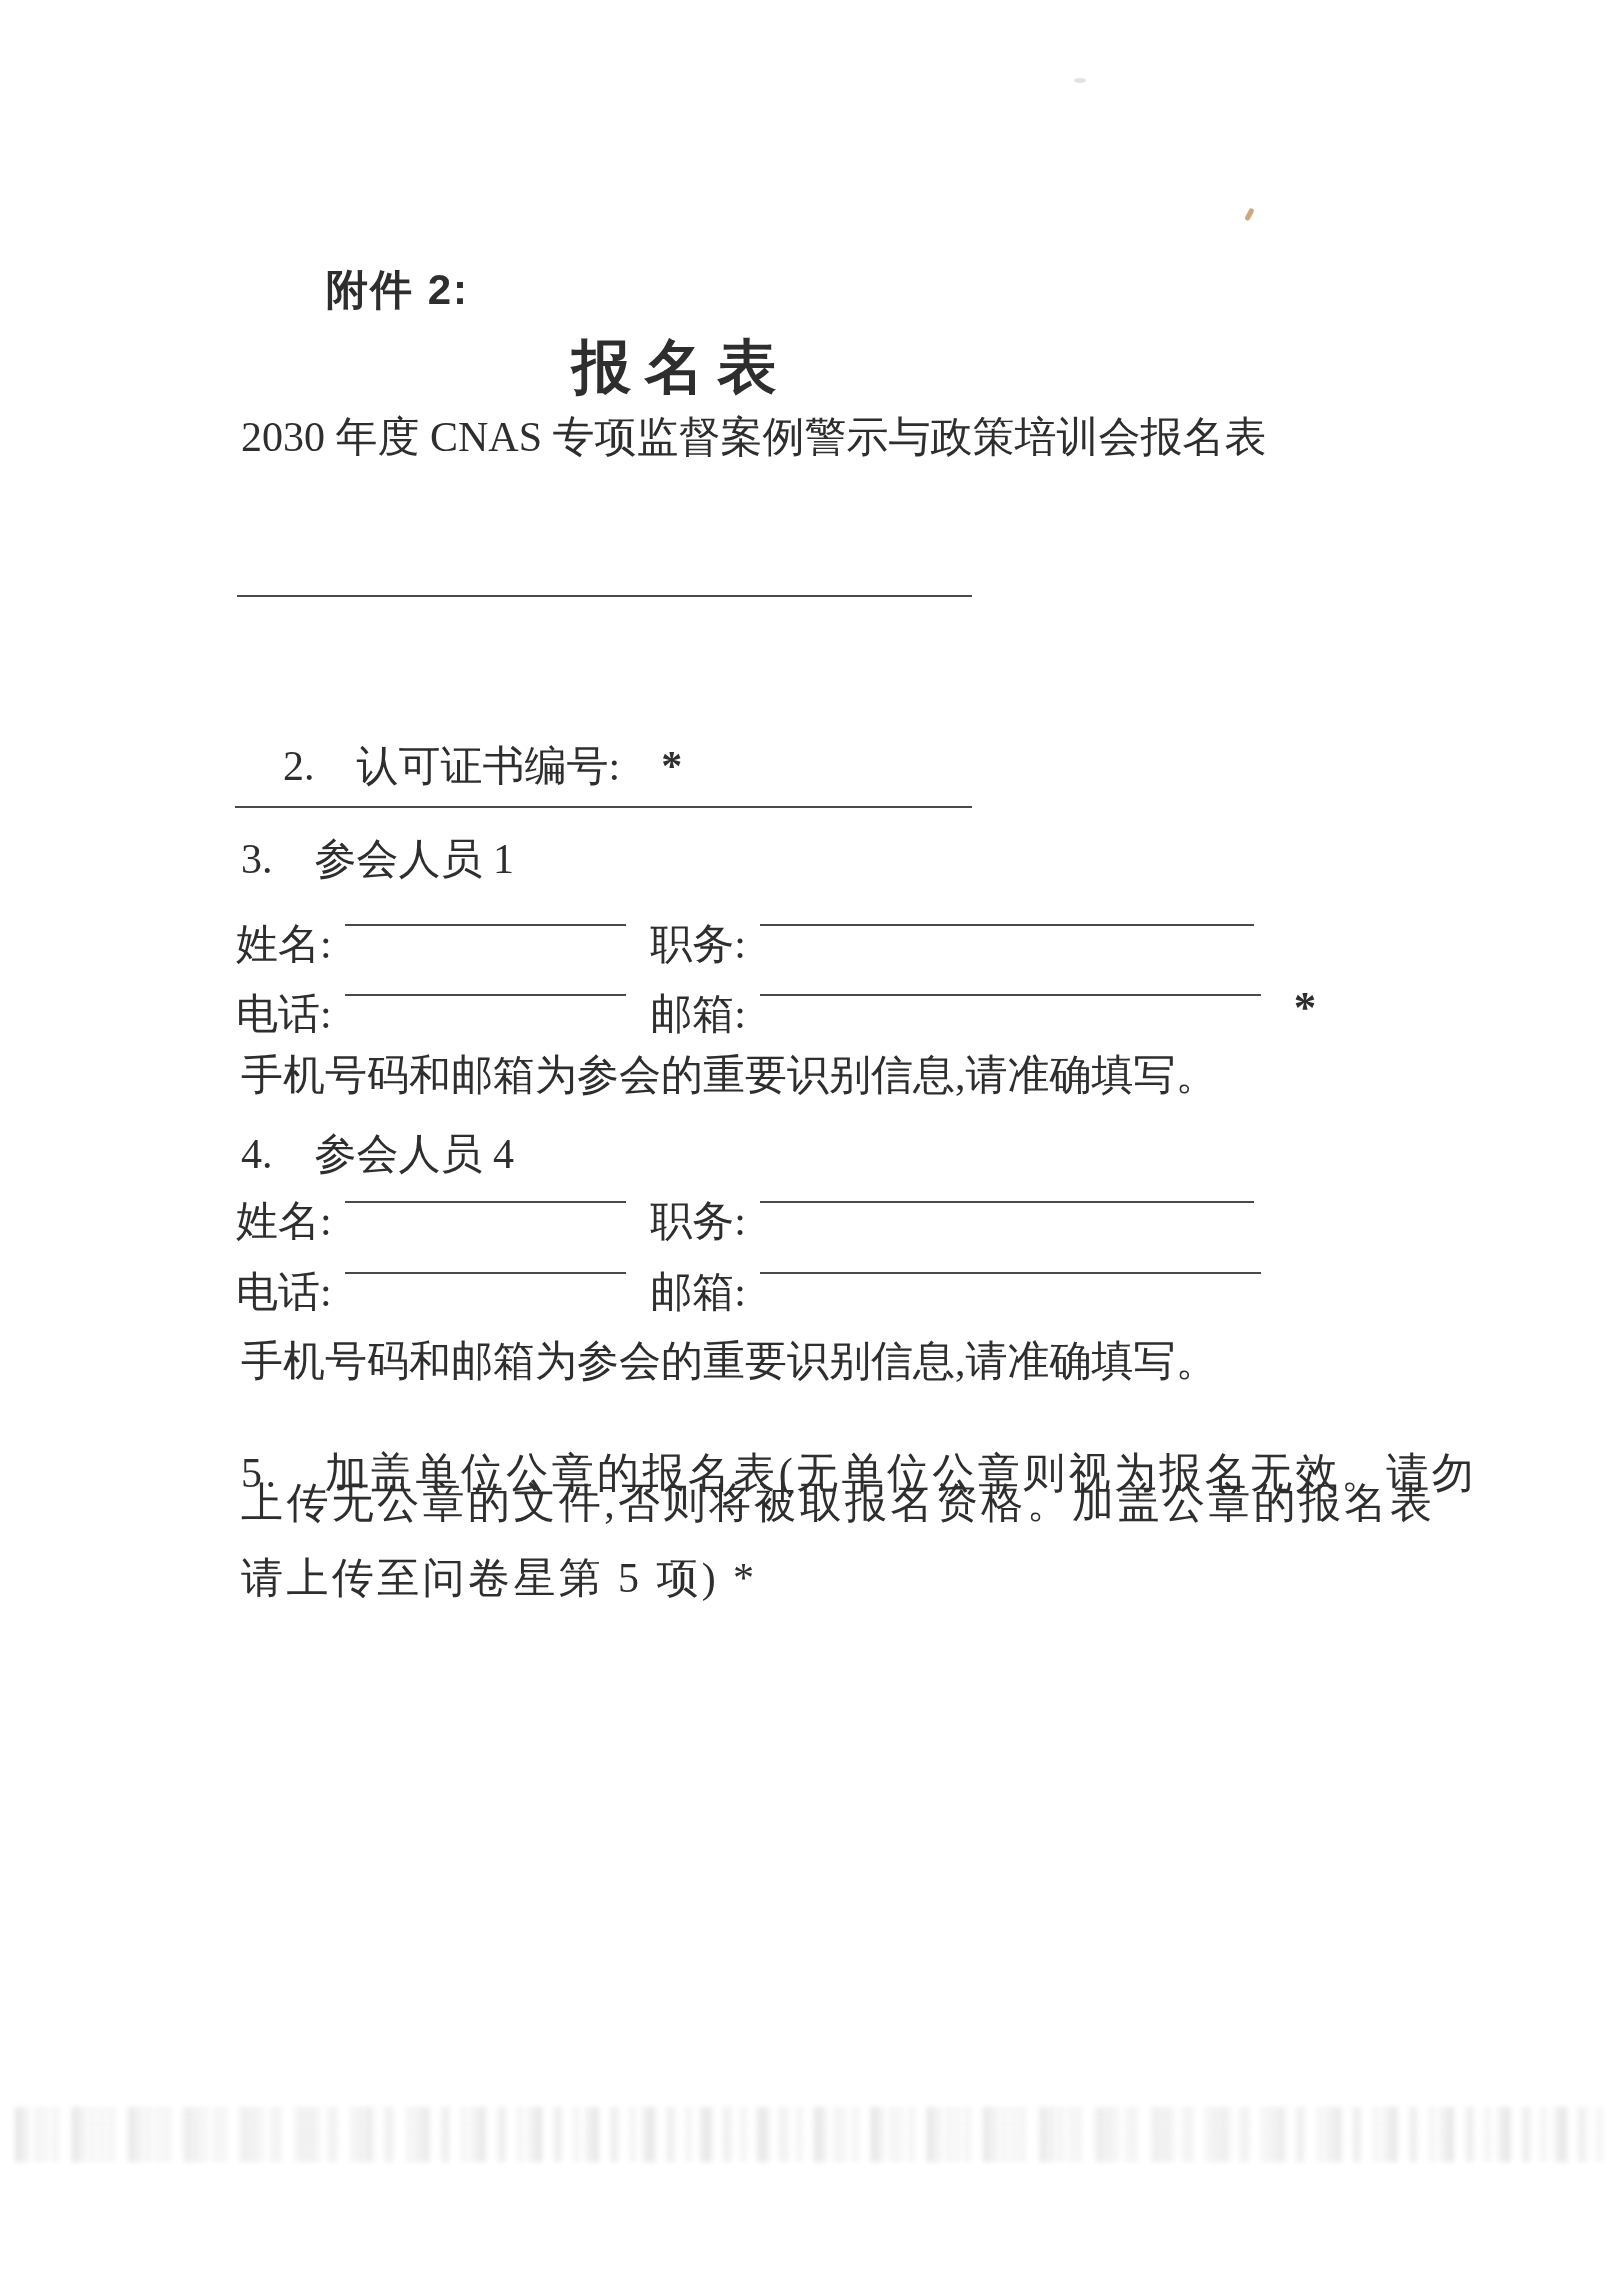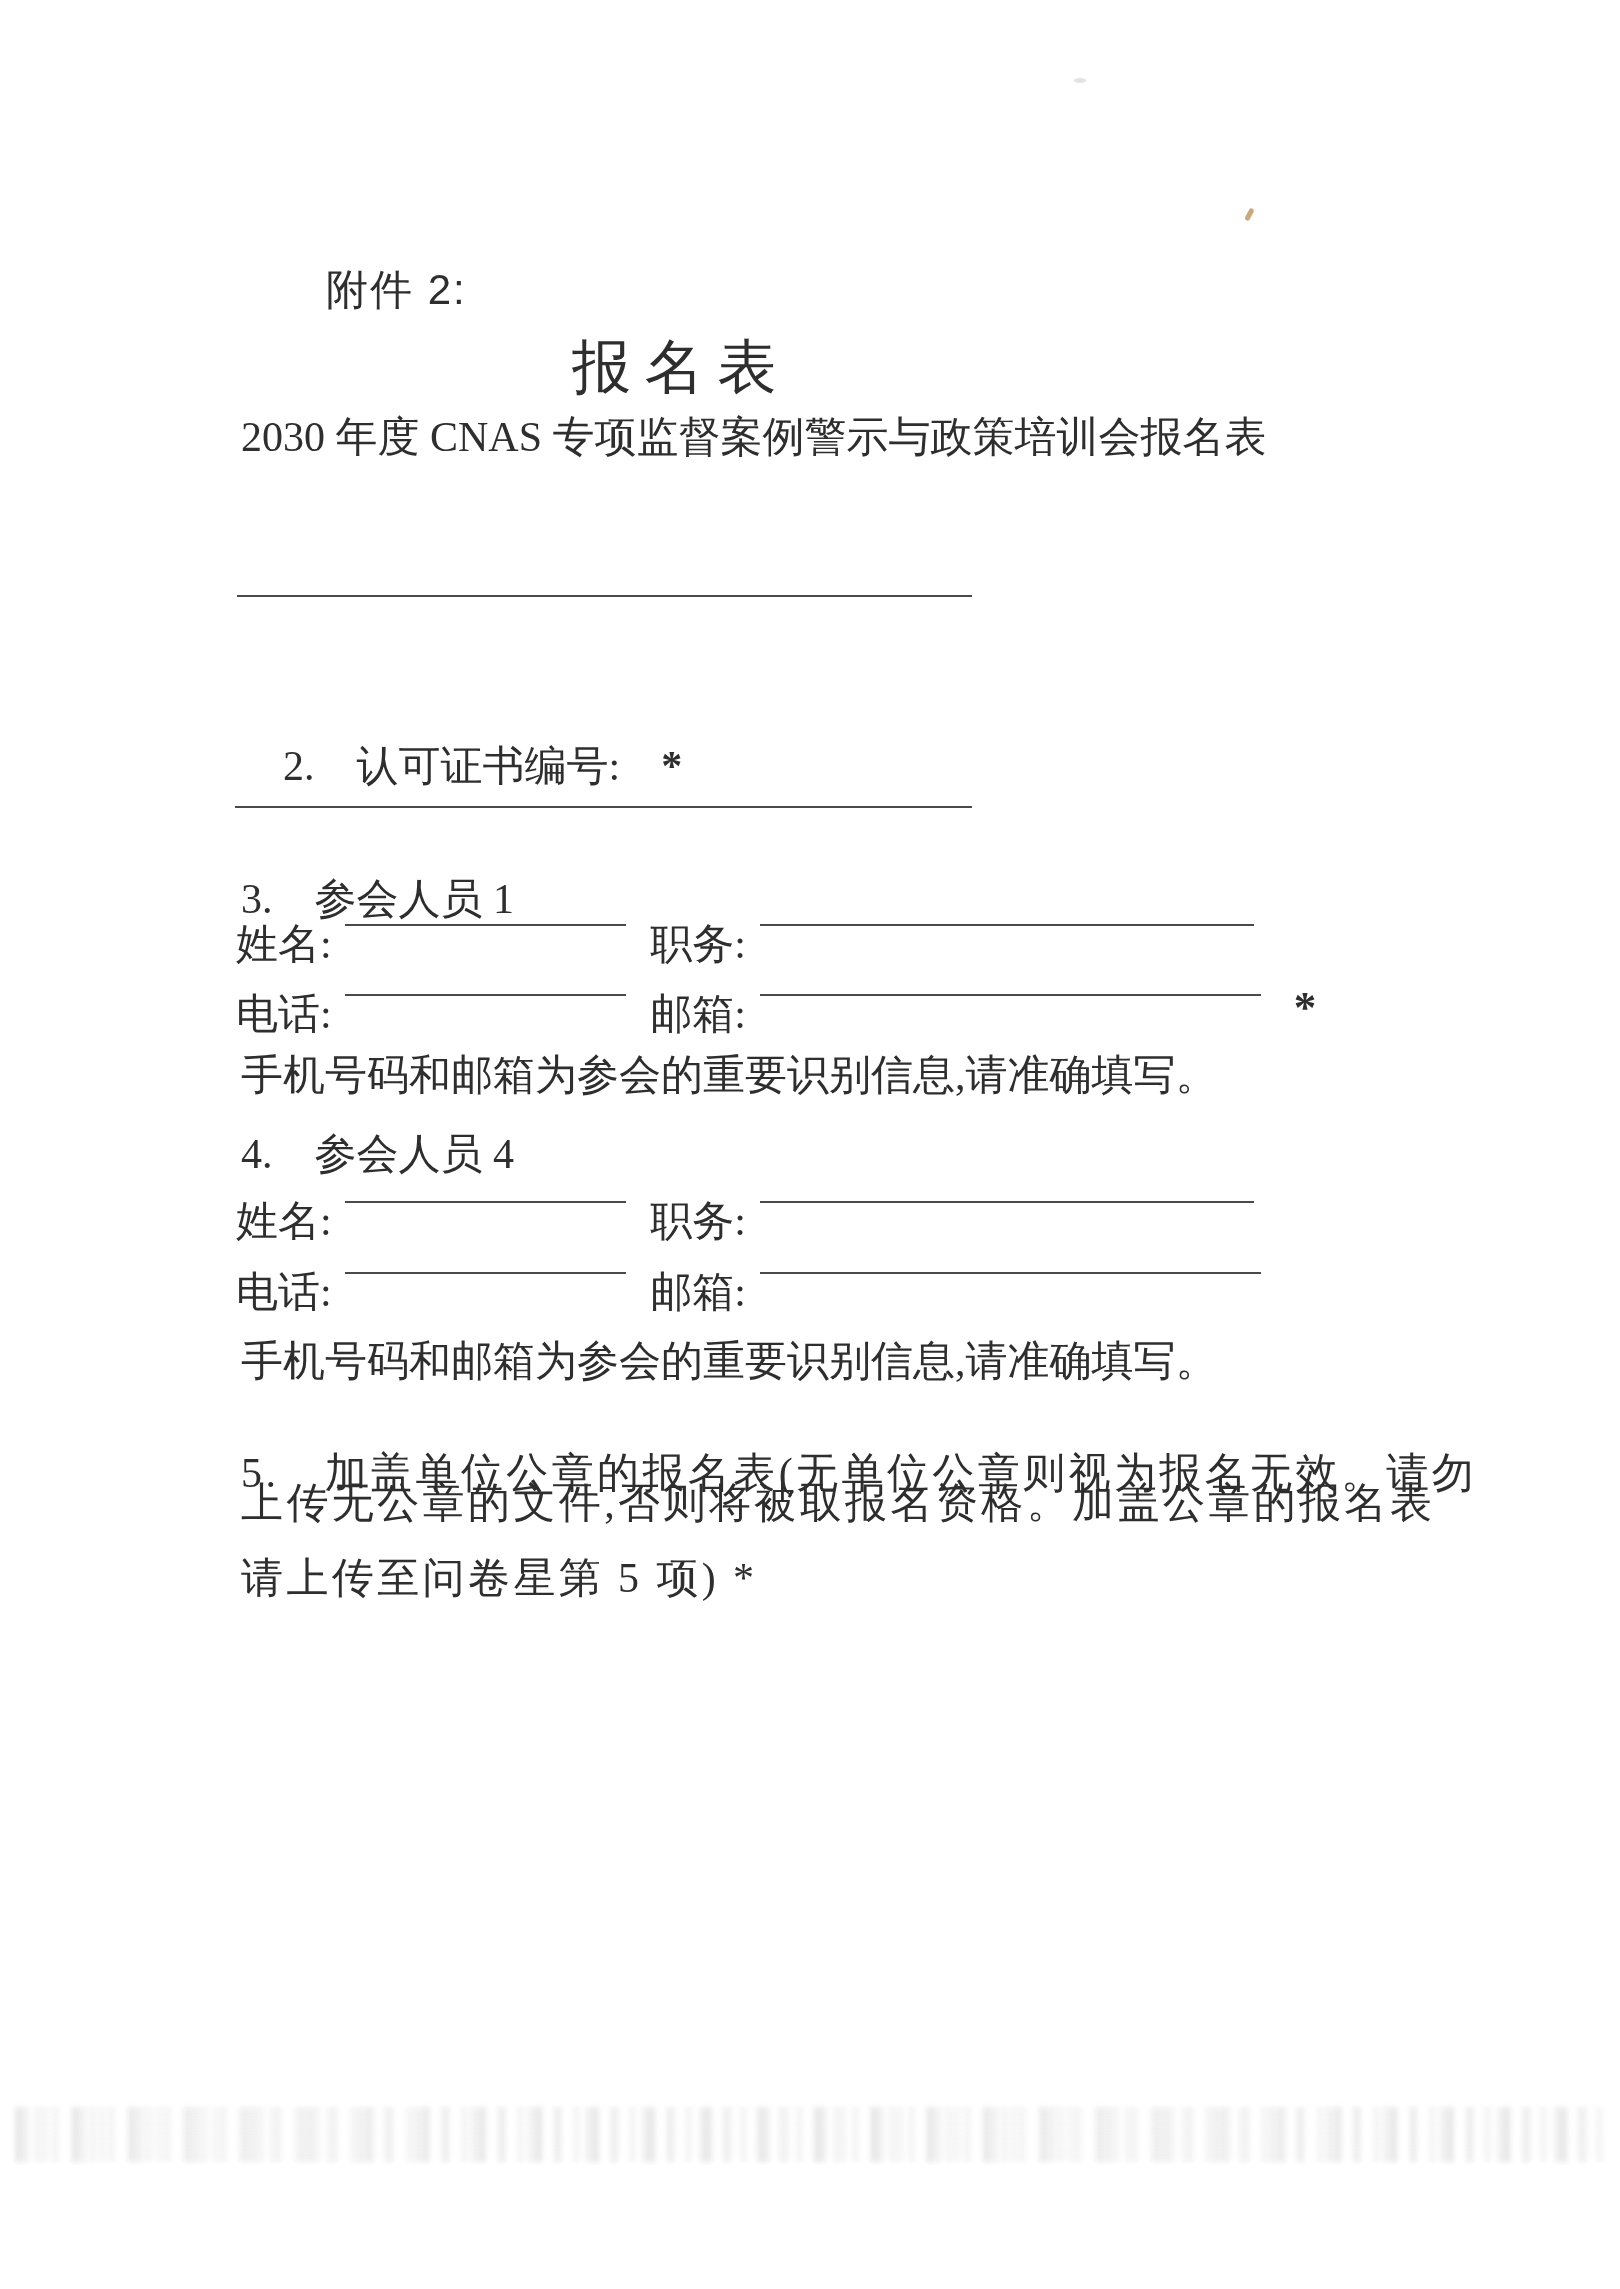--- a/index.html
+++ b/index.html
@@ -6,28 +6,28 @@
   .page{
     position:relative;
     width:1620px;height:2290px;
     margin:0 auto;
     background:#ffffff;
     overflow:hidden;
     font-family:"Liberation Serif","DejaVu Serif",serif;
     color:#2e2e2e;
   }
   .abs{position:absolute;}
-  .hfont{font-family:"Liberation Sans","DejaVu Sans",sans-serif;font-weight:400;}
+  .hfont{font-family:"Liberation Sans","DejaVu Sans",sans-serif;font-weight:700;}
   .attachment{left:326px;top:267px;font-size:42px;letter-spacing:2px;line-height:1.1;white-space:pre;}
   .title{left:562px;top:325px;font-size:59px;letter-spacing:13.7px;line-height:1.1;margin:10px;white-space:pre;}
   .subtitle{left:241px;top:413px;font-size:42px;line-height:1.15;white-space:pre;}
   .body-line{font-size:42px;line-height:1.15;white-space:pre;}
   .item1{left:241px;top:480px;}
   .item2{left:241px;top:694px;}
-  .item3{left:241px;top:835px;margin-top:40px;}
+  .item3{left:241px;top:835px;}
   .item4{left:241px;top:1130px;}
   .note1{left:241px;top:1051px;}
   .note2{left:241px;top:1337px;}
   .i5l1{left:241px;top:1449px;letter-spacing:3.4px;}
   .i5l2{left:241px;top:1479px;letter-spacing:3.4px;}
   .i5l3{left:241px;top:1554px;letter-spacing:3.4px;}
   .blank{height:0;border-bottom:2.9px solid #4a4a4a;}
   .blank1{left:237px;top:595px;width:735px;}
   .blank2{left:235px;top:806px;width:737px;}
   .fill-row{

